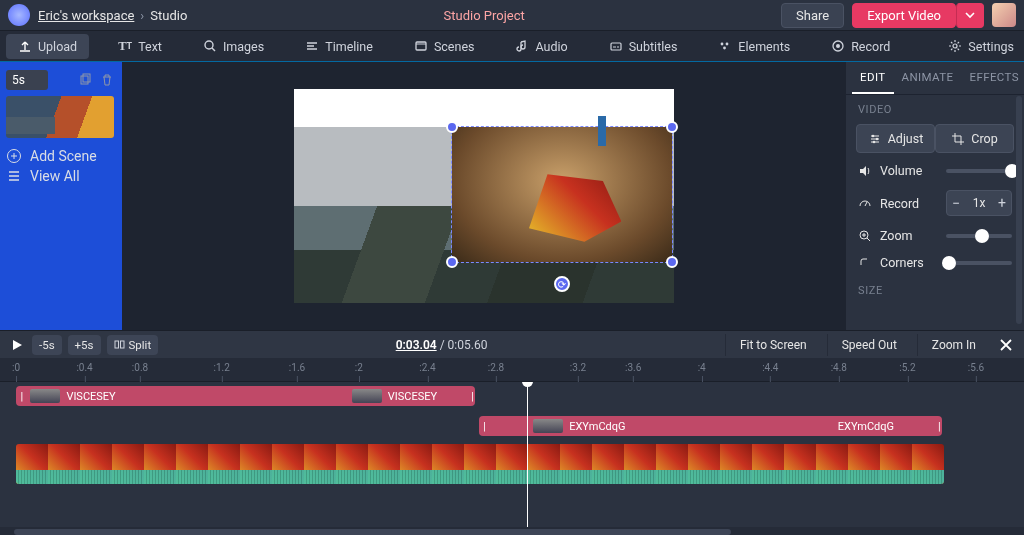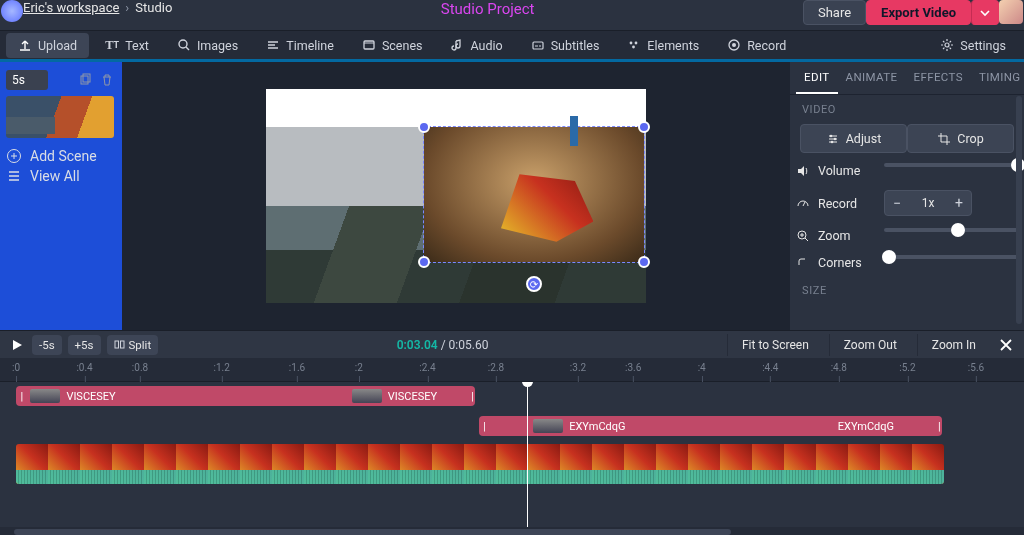--- a/index.html
+++ b/index.html
@@ -1,27 +1,27 @@
 <!DOCTYPE html>
 <html><head>
 <meta charset="utf-8">
 <style>
   * { box-sizing: border-box; margin: 0; padding: 0; font-family: -apple-system, BlinkMacSystemFont, "Segoe UI", Roboto, sans-serif; }
   body { width: 1024px; height: 535px; background: #1e2430; color: #e6e6e6; overflow: hidden; font-size: 13px; }
-  .topbar { height: 30px; background: #2b3240; display: flex; align-items: flex-start; padding: 0 1px; }
+  .topbar { height: 30px; background: #2b3240; display: flex; align-items: center; padding: 0 8px; gap: 8px; }
   .avatar-logo { width: 22px; height: 22px; border-radius: 50%; background: radial-gradient(circle,#a6b8ff,#5b6fff); flex:none;}
   .bread { font-size: 13px; display:flex; gap:6px; align-items:center;}
   .bread a { color: #e6e6e6; text-decoration: underline; }
   .bread-sep { color:#8d95a5;}
-  .topbar-center { flex:1; text-align:center; color:#d946ef; font-size:15px;}
+  .topbar-center { flex:1; text-align:center; color:#fca5a5; font-size:13px;}
   .btn { background:#3a4252; border:1px solid #4a5263; color:#e6e6e6; padding:4px 14px; border-radius:4px; font-size:13px; cursor:pointer; display:flex; align-items:center; gap:6px;}
-  .btn.red { background:#e73963; border-color:#e73963; color:#0f172a; font-weight:700;}
+  .btn.red { background:#e73963; border-color:#e73963; color:#ffffff; font-weight:400;}
   .btn.red-chev { background:#e73963; border-color:#e73963; color:#fff; padding:4px 8px; border-left:1px solid #c52c53;}
   .user-av { width:24px; height:24px; border-radius:4px; background:linear-gradient(135deg,#f4d0b0,#c88);}
-  .toolbar { height: 32px; background:#252b38; display:flex; align-items:center; gap:4px; padding:0 6px; border-top:1px solid #1a1f29; border-bottom:3px solid #0369a1;}
+  .toolbar { height: 32px; background:#252b38; display:flex; align-items:center; gap:17px; padding:0 6px; border-top:1px solid #1a1f29; border-bottom:1px solid #0369a1;}
   .tbtn { display:flex; align-items:center; gap:6px; padding:5px 12px; color:#cfd3dc; font-size:12.5px; cursor:pointer; border-radius:4px;}
   .tbtn.upload { background:#3d4556;}
   .tbtn .ic { width:14px; height:14px; display:inline-flex; align-items:center; justify-content:center; }
   .toolbar .spacer{flex:1;}
   .main { display:flex; height: 268px; }
   .left { width:122px; padding:8px 6px; background:#1d4ed8;}
   .dur-row{display:flex;align-items:center;gap:4px;margin-bottom:6px;}
   .dur-input{background:#3a4150;border:none;color:#fff;padding:3px 6px;width:42px;border-radius:3px;font-size:12px;}
   .mini-ic{width:18px;height:18px;color:#8f97a8;display:flex;align-items:center;justify-content:center;cursor:pointer;}
   .thumb{width:108px;height:42px;background:linear-gradient(110deg,#3a5068 0 45%,#b5502a 45% 70%,#e2a030 70%);border-radius:3px;margin-bottom:10px;position:relative;overflow:hidden;}
@@ -30,40 +30,40 @@
   .canvas-wrap{flex:1;display:flex;align-items:center;justify-content:center;position:relative;}
   .canvas{width:380px;height:214px;background:#fff;position:relative;}
   .bg-img{position:absolute;left:0;top:38px;right:0;bottom:0;background:linear-gradient(#b8bcc0 0 45%,#5e6e72 45% 70%,#2f3a36 70%);}
   .bg-img::after{content:"";position:absolute;left:0;bottom:0;right:0;height:55%;background:linear-gradient(110deg,transparent 0 20%,#3d4840 20% 40%,transparent 40% 55%,#2a332d 55% 78%,transparent 78%);}
   .sel-img{position:absolute;left:158px;top:38px;width:220px;height:135px;background:radial-gradient(ellipse at 50% 40%,#c9a06a,#6b4a2b 70%,#3a2a18);outline:1px dashed #7b88ff;}
   .sel-img::after{content:"";position:absolute;left:35%;top:35%;width:42%;height:50%;background:linear-gradient(45deg,#e7c22a,#c7311f 60%,#8a1a12);clip-path:polygon(20% 0,80% 10%,100% 70%,60% 100%,0 80%);}
   .sel-img .prop{position:absolute;right:30%;top:-8%;width:8px;height:30px;background:#2a6aa8;}
   .handle{width:12px;height:12px;border-radius:50%;background:#5b68f0;border:2px solid #fff;position:absolute;transform:translate(-50%,-50%);}
   .h-tl{left:158px;top:38px;} .h-tr{left:378px;top:38px;} .h-bl{left:158px;top:173px;} .h-br{left:378px;top:173px;}
   .rot{left:268px;top:195px;width:16px;height:16px;background:#5b68f0;border:2px solid #fff;border-radius:50%;position:absolute;transform:translate(-50%,-50%);display:flex;align-items:center;justify-content:center;color:#fff;font-size:10px;}
-  .right{width:234px;background:#2b3240;display:flex;flex-direction:column;position:relative;}
+  .right{width:178px;background:#2b3240;display:flex;flex-direction:column;position:relative;}
   .rtabs{display:flex;border-bottom:1px solid #1d2330;padding:0 6px;}
   .rtab{padding:8px 8px;font-size:11.5px;color:#8d95a5;letter-spacing:.4px;cursor:pointer;}
   .rtab.act{color:#fff;border-bottom:2px solid #fff;}
   .rsec-label{color:#78808f;font-size:11px;letter-spacing:.6px;padding:8px 12px 4px;}
   .rrow{display:flex;padding:4px 10px;}
   .rbtn{flex:1;background:#3c4454;border:1px solid #4a5263;border-radius:4px;color:#e6e6e6;padding:6px 0;font-size:12.5px;display:flex;align-items:center;justify-content:center;gap:6px;cursor:pointer;}
-  .prop-row{display:flex;gap:10px;padding:6px 6px;}
+  .prop-row{display:flex;align-items:center;gap:10px;padding:6px 12px;}
   .prop-row .pl{display:flex;align-items:center;gap:8px;font-size:12.5px;flex:0 0 78px;}
   .slider{flex:1;height:4px;background:#4a5263;border-radius:2px;position:relative;}
   .slider .kn{position:absolute;top:50%;width:14px;height:14px;background:#fff;border-radius:50%;transform:translate(-50%,-50%);}
   .stepper{display:flex;align-items:center;background:#3c4454;border:1px solid #4a5263;border-radius:4px;overflow:hidden;}
   .stepper .sb{width:24px;height:24px;display:flex;align-items:center;justify-content:center;color:#cfd3dc;cursor:pointer;font-size:14px;}
   .stepper .sv{width:38px;text-align:center;font-size:12px;}
   .right-scroll{position:absolute;right:2px;top:34px;bottom:6px;width:6px;background:#384050;border-radius:3px;}
   .tl-header{height:28px;background:#2f3644;border-top:1px solid #1a1f29;display:flex;align-items:center;padding:0 8px;gap:6px;font-size:12px;}
   .play-btn{width:18px;height:18px;display:flex;align-items:center;justify-content:center;cursor:pointer;}
   .chip{background:#3d4556;border-radius:4px;padding:3px 7px;font-size:11.5px;cursor:pointer;display:flex;align-items:center;gap:4px;}
   .tl-header .mid{flex:1;text-align:center;color:#cfd3dc;}
-  .tl-header .mid .cur{color:#14b8a6;font-weight:600;}
+  .tl-header .mid .cur{color:#ffffff;font-weight:600;text-decoration:underline;}
   .tl-header .rbt{padding:4px 14px;border-left:1px solid #252b38;cursor:pointer;}
   .close-x{width:20px;height:20px;display:flex;align-items:center;justify-content:center;cursor:pointer;}
   .ruler{height:24px;background:#252b38;position:relative;border-bottom:1px solid #1a1f29;}
   .tick{position:absolute;top:4px;color:#78808f;font-size:10px;transform:translateX(-50%);}
   .tick::before{content:"";position:absolute;left:50%;top:14px;width:1px;height:6px;background:#4a5263;}
   .tracks{height:145px;background:#2b3240;position:relative;overflow:hidden;}
   .clip{position:absolute;height:20px;background:#c04968;border-radius:4px;display:flex;align-items:center;color:#fff;font-size:11px;overflow:hidden;}
   .clip .bar{width:4px;color:#fff;padding:0 4px;}
   .clip .cthumb{width:30px;height:14px;background:linear-gradient(#888,#445);margin:0 6px;border-radius:2px;}
   .media-track{position:absolute;left:16px;top:62px;right:80px;height:40px;display:flex;border-radius:3px;overflow:hidden;}
@@ -343,21 +343,21 @@
           <rect x="6.5" y="2" width="3.5" height="7" stroke="#cfd3dc" fill="none"></rect>
         </svg>
       </span>
     <span>Split</span>
   </div>
   <div class="mid">
     <span class="cur">0:03.04</span>
     <span> / </span><span>0:05.60</span>
   </div>
   <div class="rbt">Fit to Screen</div>
-  <div class="rbt">Zoom Out</div>
+  <div class="rbt">Speed Out</div>
   <div class="rbt">Zoom In</div>
   <div class="close-x">
       <svg width="16" height="16" viewBox="0 0 16 16">
         <path d="M3 3l10 10M13 3L3 13" stroke="#fff" stroke-width="1.8"></path>
       </svg>
     </div>
 </div>
 
 <div class="ruler" id="ruler">
     <div class="tick" style="left: 16px;">:0</div>

